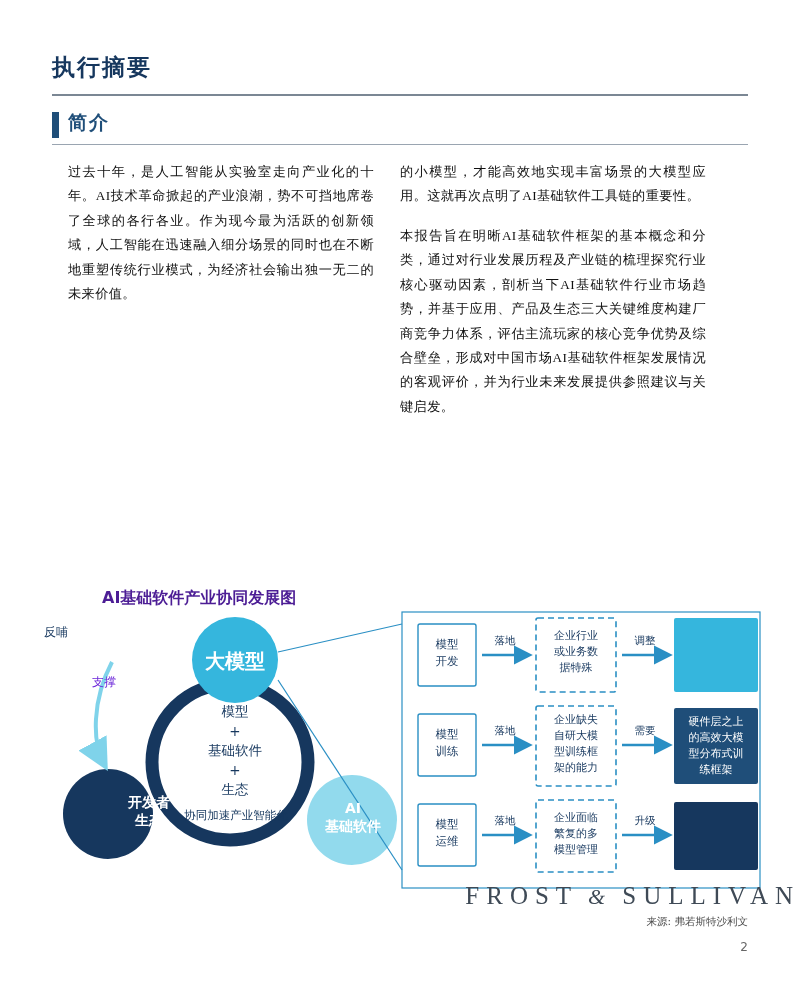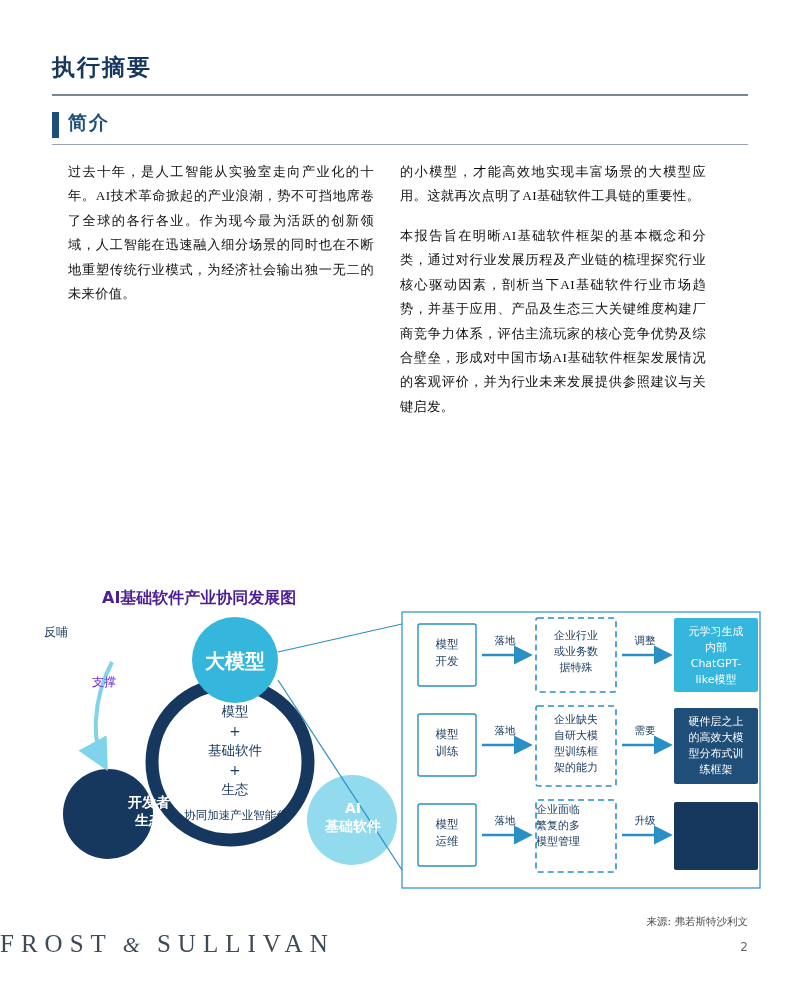--- a/index.html
+++ b/index.html
@@ -83,22 +83,22 @@
   .source{
     position:absolute;
     right:52px;top:915px;
     font-size:10.5px;
     color:#4a4a4a;
     font-family:"DejaVu Sans", sans-serif;
   }
   
   .footer-logo{
     position:absolute;
-    left:0;right:0;top:930px;
-    text-align:left;
+    left:0;right:0;top:882px;
+    text-align:right;
     font-family:"Liberation Serif", serif;
     font-size:25px;
     letter-spacing:7px;
     color:#3f4a56;
   }
   .footer-logo .amp{
     font-style:italic;
     font-size:22px;
     padding:0 10px;
     color:#3f4a56;
@@ -198,42 +198,38 @@
     </div>
     <div style="position:absolute;left:128px;top:206px;width:156px;text-align:center;font-family:'DejaVu Sans',sans-serif;font-size:11.5px;color:#16375e;">协同加速产业智能化</div>
 
     <div style="position:absolute;left:388px;top:34px;width:58px;text-align:center;font-family:'DejaVu Sans',sans-serif;font-size:11.5px;color:#16375e;white-space:pre-line;line-height:1.45;">模型
 开发</div>
     <div style="position:absolute;left:452px;top:32px;width:46px;text-align:center;font-family:'DejaVu Sans',sans-serif;font-size:10.5px;color:#16375e;">落地</div>
     <div style="position:absolute;left:506px;top:26px;width:80px;text-align:center;font-family:'DejaVu Sans',sans-serif;font-size:11px;color:#16375e;white-space:pre-line;line-height:1.45;">企业行业
 或业务数
 据特殊</div>
     <div style="position:absolute;left:592px;top:32px;width:46px;text-align:center;font-family:'DejaVu Sans',sans-serif;font-size:10.5px;color:#16375e;">调整</div>
-    <div style="position:absolute;left:644px;top:22px;width:84px;text-align:center;font-family:'DejaVu Sans',sans-serif;font-size:11px;color:#ffffff;white-space:pre-line;line-height:1.45;">元学习生成
-内部
-ChatGPT-
-like模型</div>
 
     <div style="position:absolute;left:388px;top:124px;width:58px;text-align:center;font-family:'DejaVu Sans',sans-serif;font-size:11.5px;color:#16375e;white-space:pre-line;line-height:1.45;">模型
 训练</div>
     <div style="position:absolute;left:452px;top:122px;width:46px;text-align:center;font-family:'DejaVu Sans',sans-serif;font-size:10.5px;color:#16375e;">落地</div>
     <div style="position:absolute;left:506px;top:110px;width:80px;text-align:center;font-family:'DejaVu Sans',sans-serif;font-size:11px;color:#16375e;white-space:pre-line;line-height:1.45;">企业缺失
 自研大模
 型训练框
 架的能力</div>
     <div style="position:absolute;left:592px;top:122px;width:46px;text-align:center;font-family:'DejaVu Sans',sans-serif;font-size:10.5px;color:#16375e;">需要</div>
     <div style="position:absolute;left:644px;top:112px;width:84px;text-align:center;font-family:'DejaVu Sans',sans-serif;font-size:11px;color:#ffffff;white-space:pre-line;line-height:1.45;">硬件层之上
 的高效大模
 型分布式训
 练框架</div>
 
     <div style="position:absolute;left:388px;top:214px;width:58px;text-align:center;font-family:'DejaVu Sans',sans-serif;font-size:11.5px;color:#16375e;white-space:pre-line;line-height:1.45;">模型
 运维</div>
     <div style="position:absolute;left:452px;top:212px;width:46px;text-align:center;font-family:'DejaVu Sans',sans-serif;font-size:10.5px;color:#16375e;">落地</div>
-    <div style="position:absolute;left:506px;top:200px;width:80px;font-family:'DejaVu Sans',sans-serif;font-size:11px;color:#16375e;white-space:pre-line;line-height:1.45;">企业面临
+    <div style="position:absolute;left:506px;top:208px;width:80px;text-align:center;font-family:'DejaVu Sans',sans-serif;font-size:11px;color:#16375e;white-space:pre-line;line-height:1.45;">企业面临
 繁复的多
 模型管理</div>
     <div style="position:absolute;left:592px;top:212px;width:46px;text-align:center;font-family:'DejaVu Sans',sans-serif;font-size:10.5px;color:#16375e;">升级</div>
   </div>
 
   <div class="source">来源: 弗若斯特沙利文</div>
 
   <div class="footer-logo">
     <span>FROST</span><span class="amp">&amp;</span><span>SULLIVAN</span>
   </div>

